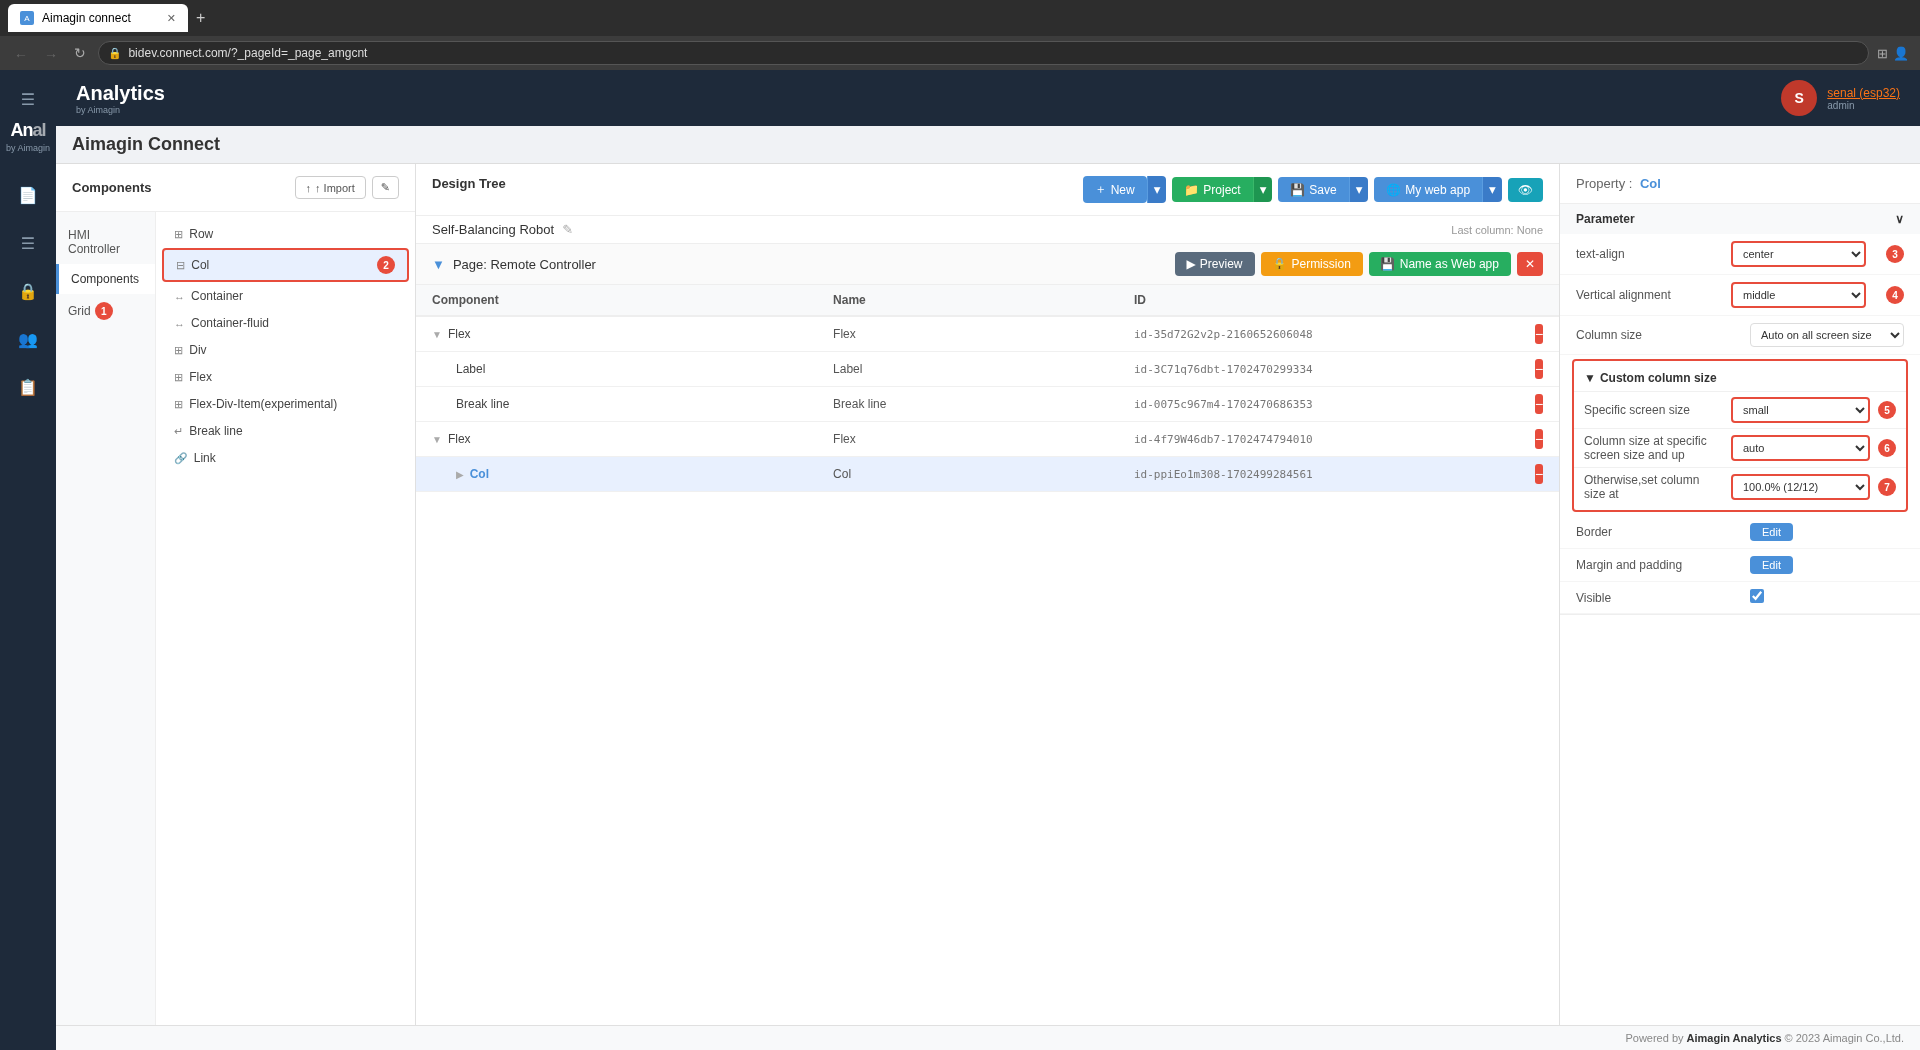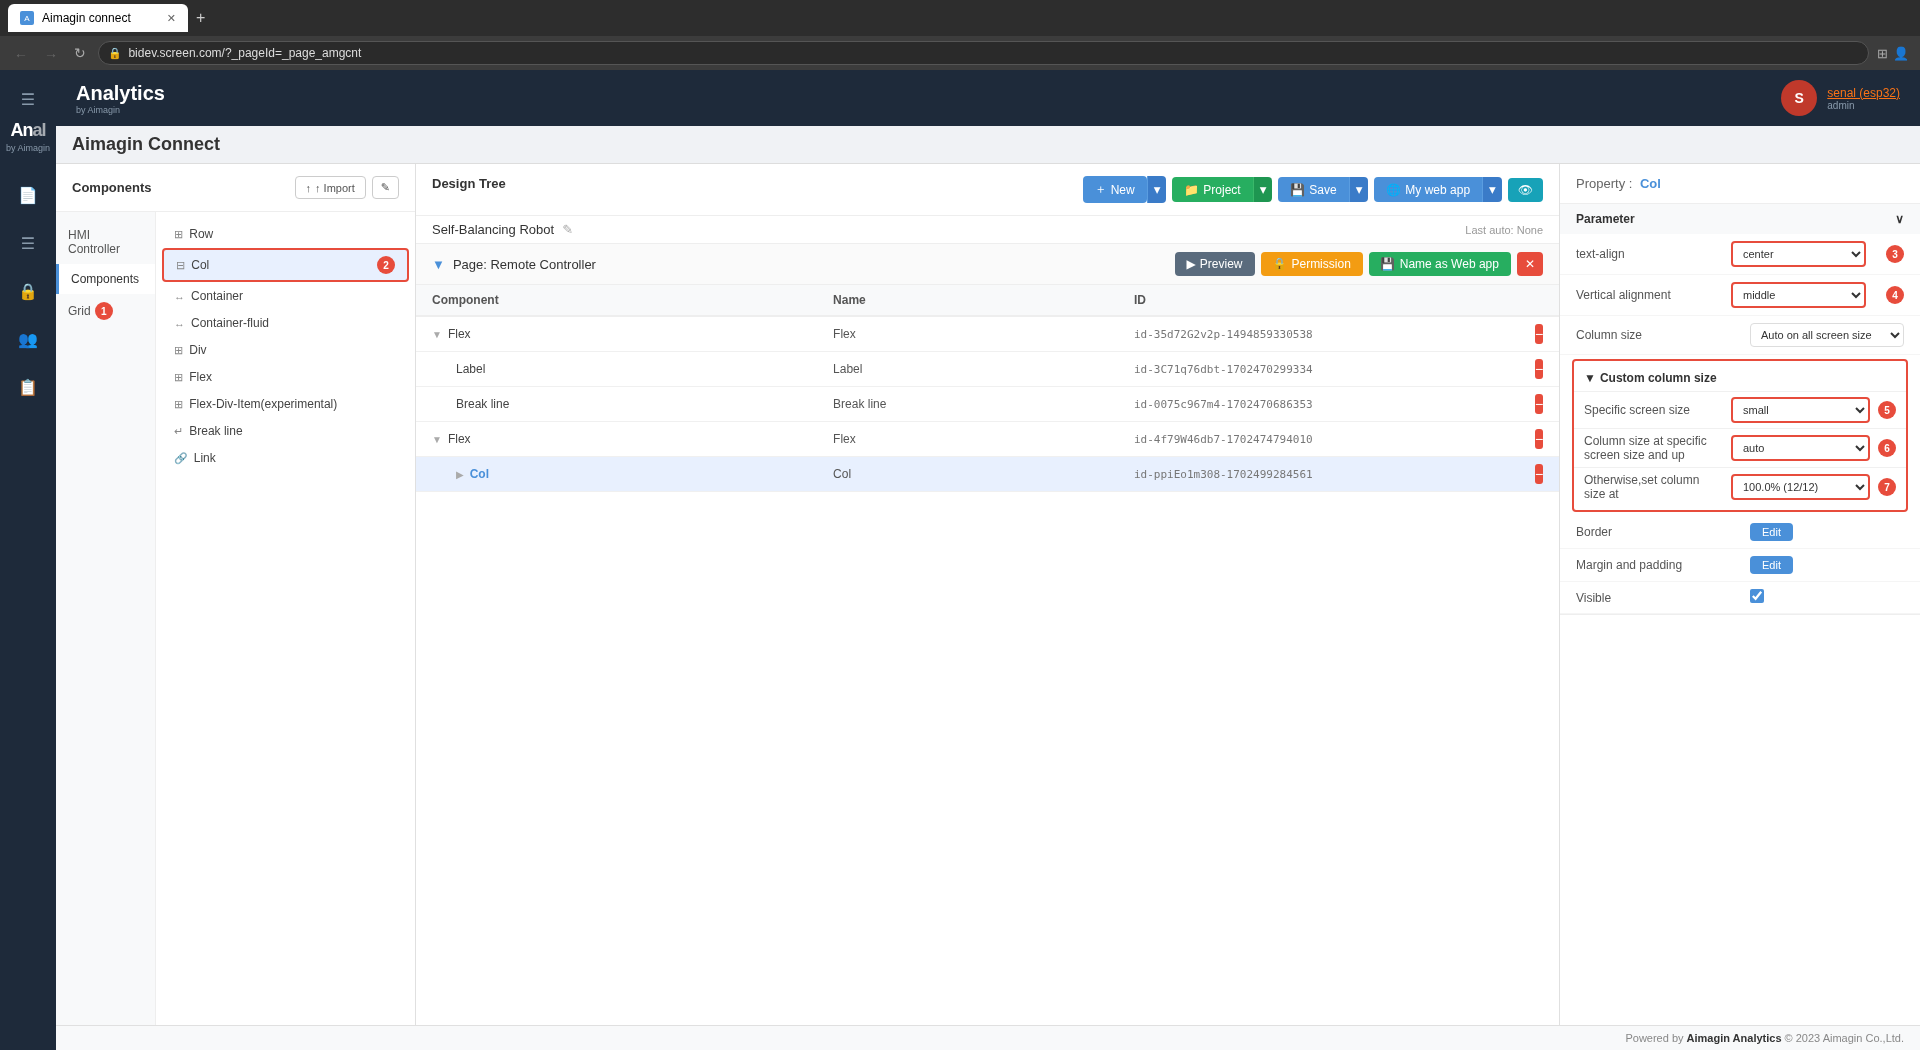--- a/index.html
+++ b/index.html
@@ -128,21 +128,21 @@
     <span class="tab-close">✕</span>
   </div>
   <span class="new-tab-btn">+</span>
 </div>
 <div class="browser-nav">
   <span class="nav-btn disabled">←</span>
   <span class="nav-btn disabled">→</span>
   <span class="nav-btn">↻</span>
   <div class="address-bar">
     <span class="address-lock">🔒</span>
-    <span>bidev.screen.com/?_pageId=_page_amgcnt</span>
+    <span>bidev.connect.com/?_pageId=_page_amgcnt</span>
   </div>
   <div class="browser-actions">
     <span class="browser-action-btn">⊞</span>
     <span class="browser-action-btn">👤</span>
   </div>
 </div>
 
 <div class="app">
 
   <div class="sidebar-icons">
@@ -279,21 +279,21 @@
               </button>
               <button class="btn-blue-outline-split">▾</button>
             </div>
             <button class="btn-cyan">👁</button>
           </div>
         </div>
 
         <div style="padding:6px 16px;border-bottom:1px solid #eee;display:flex;align-items:center;gap:8px;">
           <span style="font-size:13px;color:#333;">Self-Balancing Robot</span>
           <span style="color:#aaa;font-size:13px;cursor:pointer;">✎</span>
-          <span class="last-saved" style="margin-left:auto;">Last auto: None</span>
+          <span class="last-saved" style="margin-left:auto;">Last column: None</span>
         </div>
 
         <div class="page-bar">
           <div class="page-title">
             <span style="color:#4a90d9;font-size:13px;">▼</span>
             <span>Page: Remote Controller</span>
           </div>
           <div class="page-actions">
             <button class="btn-preview">
               <span>▶</span>
@@ -318,21 +318,21 @@
             <div class="tree-col-header">ID</div>
             <div class="tree-col-header"></div>
           </div>
 
           <div class="tree-row">
             <div class="tree-cell">
               <span class="expand-icon">▼</span>
               <span>Flex</span>
             </div>
             <div class="tree-cell name">Flex</div>
-            <div class="tree-cell id">id-35d72G2v2p-1494859330538</div>
+            <div class="tree-cell id">id-35d72G2v2p-2160652606048</div>
             <div class="tree-cell">
               <button class="minus-btn">−</button>
             </div>
           </div>
 
           <div class="tree-row">
             <div class="tree-cell">
               <span style="display:inline-block;width:20px;"></span>
               <span>Label</span>
             </div>

